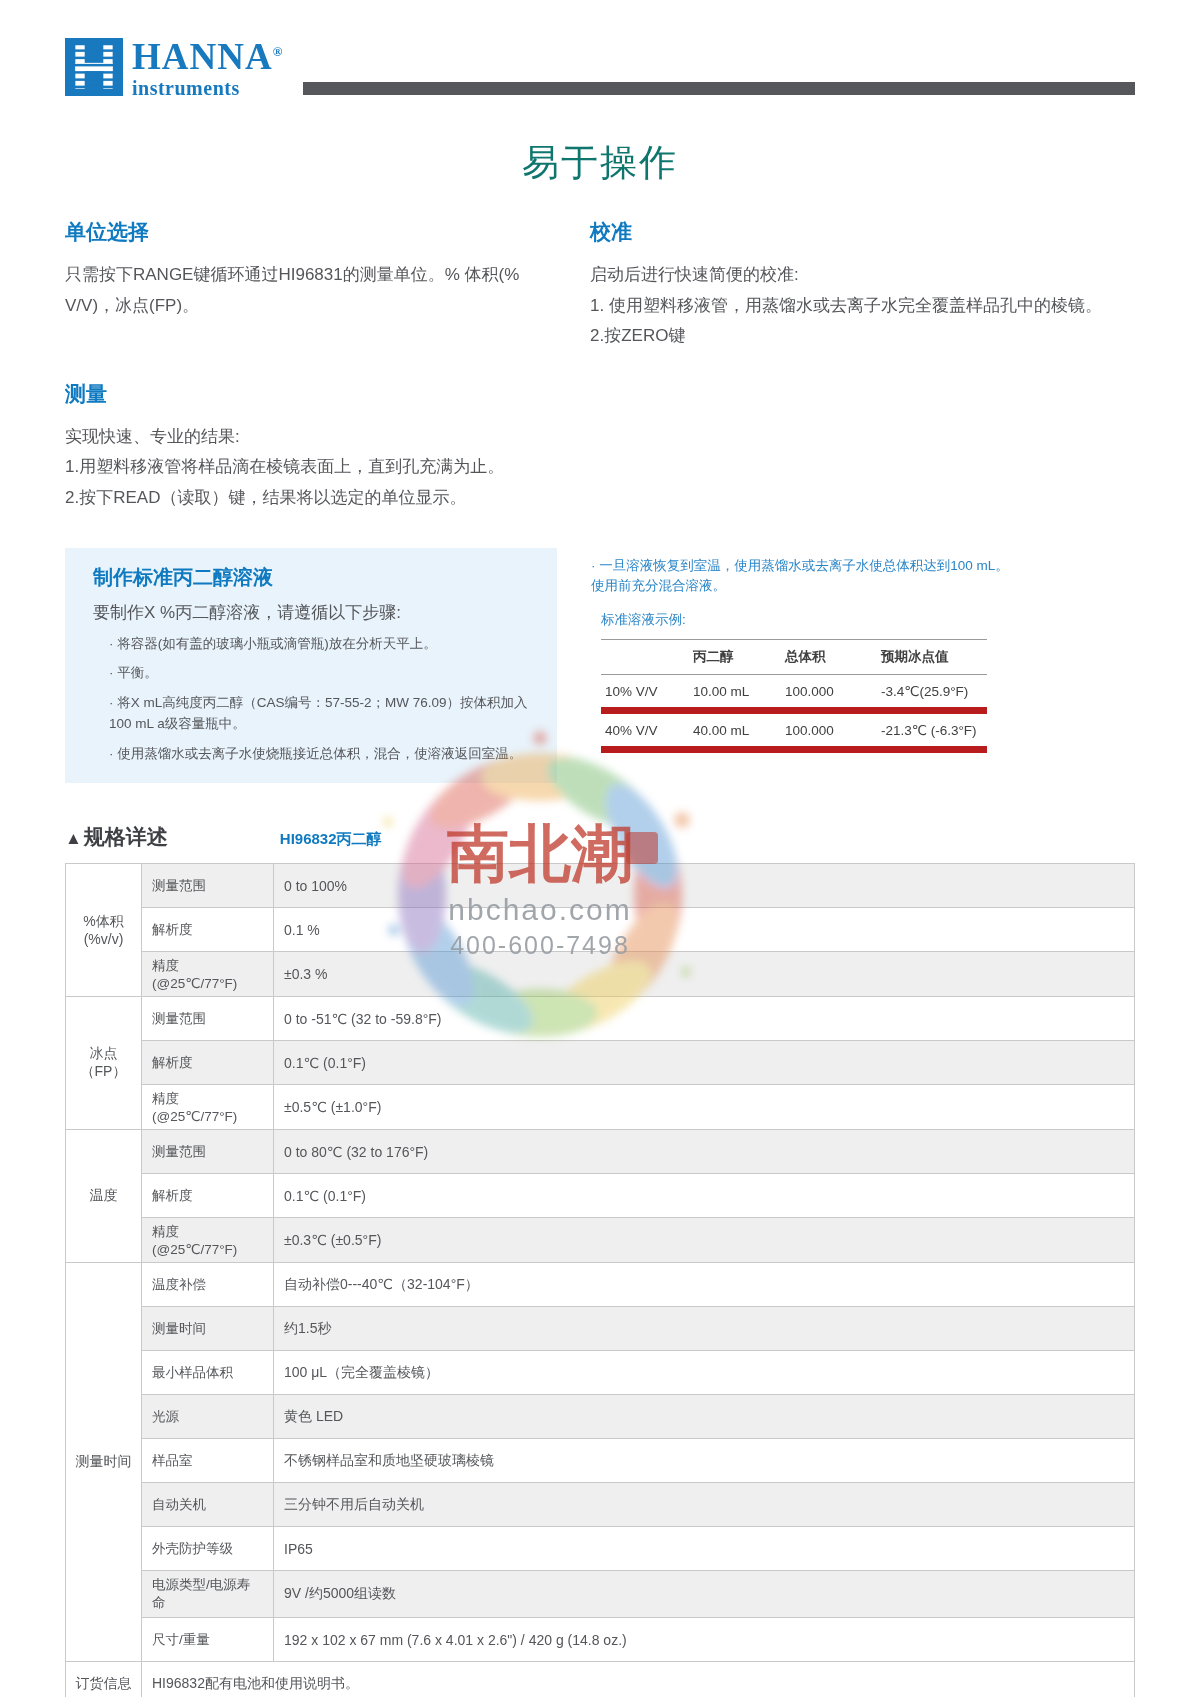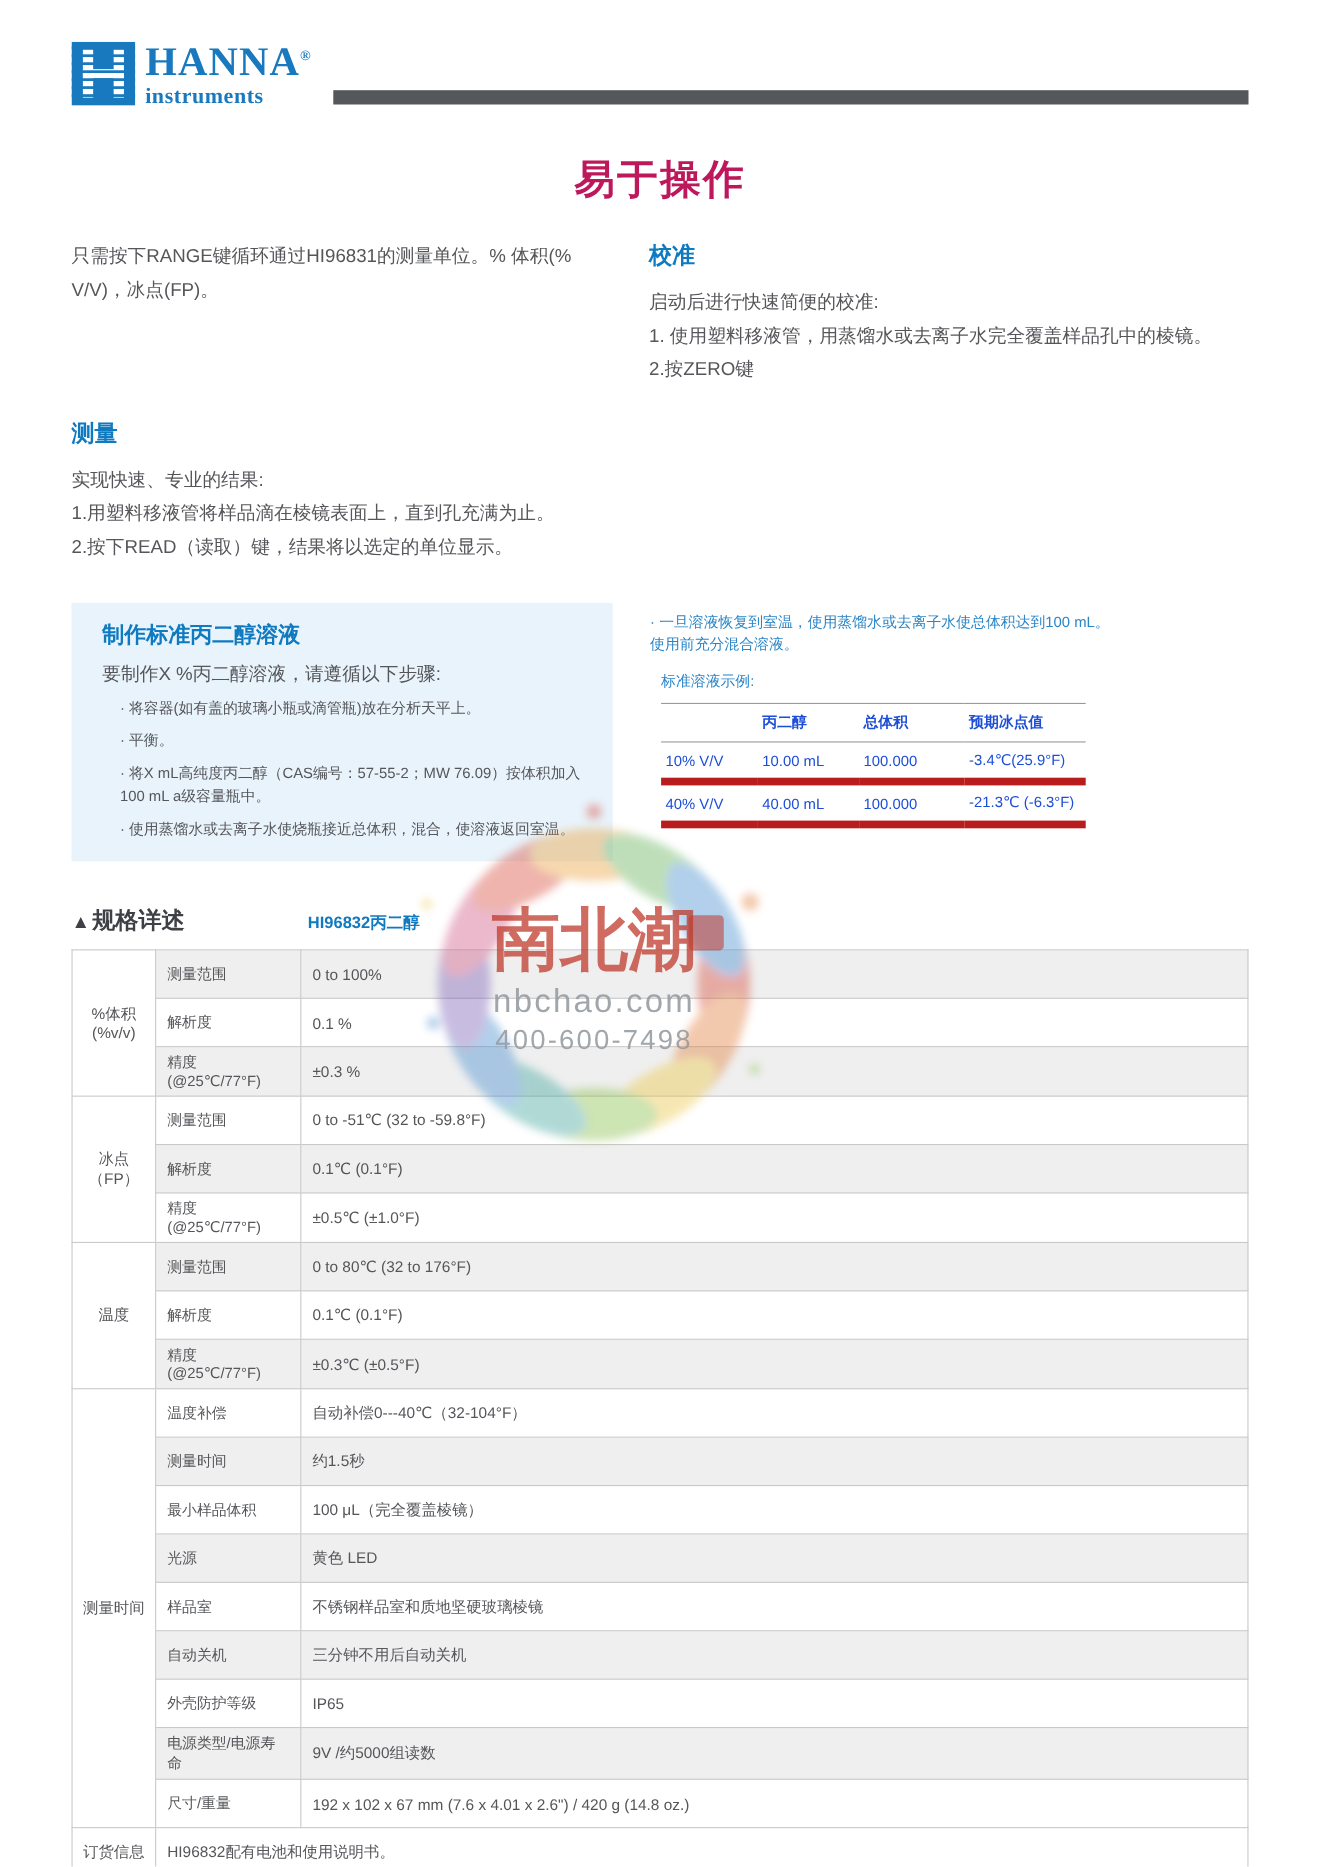--- a/index.html
+++ b/index.html
@@ -15,40 +15,40 @@
   .header { display:flex; align-items:flex-end; padding:38px 65px 0 65px; }
   .logo { display:flex; align-items:flex-start; gap:9px; }
   .logo-mark svg { display:block; }
   .logo-text { line-height:1;font-family:Liberation Serif, serif; }
   .logo-brand { font-size:37px; font-weight:bold; color:#1879bf; letter-spacing:1px; }
   .logo-brand .reg { font-size:13px; vertical-align:super; font-weight:bold; }
   .logo-sub { font-size:20px; font-weight:bold; color:#1879bf; margin-top:3px; letter-spacing:0.5px; }
   .header-bar { flex:1; height:13px; background:#55575b; margin-left:20px; margin-bottom:3px; }
 
   
-  .page-title { text-align:center; color:#be185d; font-size:37px; font-weight:700; margin:40px 0 30px 0; letter-spacing:2px; }
+  .page-title { text-align:center; color:#0f766e; font-size:37px; font-weight:400; margin:40px 0 30px 0; letter-spacing:2px; }
 
   
   .features { display:grid; grid-template-columns:475px 1fr; column-gap:50px; row-gap:28px; padding:0 65px; }
   .feature h2 { color:#0f7ac0; font-size:21px; font-weight:bold; margin-bottom:14px; }
   .feature p { font-size:17px; line-height:1.8; color:#55565a; }
 
   
   .solution { display:flex; margin:34px 65px 0 65px; }
   .solution-left { width:492px; background:#e8f3fb; padding:16px 20px 18px 14px; }
   .solution-left h3 { color:#0f7ac0; font-size:20px; font-weight:bold; margin:0 0 10px 14px; }
   .solution-intro { font-size:17px; color:#55565a; margin:0 0 10px 14px; }
   .solution-bullets { list-style:none;margin-left:26px; }
   .solution-bullets li { font-size:13.5px; line-height:1.55; color:#55565a; margin:9px 0 0 4px; }
   .solution-bullets li::before { content:"· "; }
   .solution-right { flex:1; padding:8px 0 0 34px; }
   .solution-note { color:#2a85c7; font-size:13.5px; line-height:1.55; max-width:430px; }
   .solution-note::before { content:"· "; }
   .example-label { color:#2a85c7; font-size:13.5px; margin:14px 0 10px 10px; }
-  .ex-table { width:386px; margin-left:10px; border-collapse:collapse; font-size:13.5px; color:#1d4ed8; }
+  .ex-table { width:386px; margin-left:10px; border-collapse:collapse; font-size:13.5px; color:#404040; }
   .ex-table th { text-align:left; font-weight:bold; border-top:1px solid #9a9a9a; border-bottom:1px solid #9a9a9a; padding:8px 4px; }
   .ex-table td { padding:8px 4px; border-bottom:7px solid #b91c1c; }
   .ex-table .c0 { width:88px; } .ex-table .c1 { width:92px; } .ex-table .c2 { width:96px; } .ex-table .c3 { width:110px; }
 
   
   .specs-header { display:flex; align-items:baseline; padding:0 65px; margin:40px 0 12px 0; }
   .specs-title { font-size:21px; font-weight:bold; color:#3e4045; }
   .specs-title .tri { font-size:17px; margin-right:2px; }
   .specs-subtitle { font-size:15px; font-weight:bold; color:#0f7ac0; margin-left:112px; }
 
@@ -91,20 +91,21 @@
         <div class="logo-sub">instruments</div>
       </div>
     </div>
     <div class="header-bar"></div>
   </div>
 
   <h1 class="page-title">易于操作</h1>
 
   <div class="features">
     <div class="feature">
+      <h2>单位选择</h2>
       <p>只需按下RANGE键循环通过HI96831的测量单位。% 体积(% V/V)，冰点(FP)。</p>
     </div>
     <div class="feature">
       <h2>校准</h2>
       <p>启动后进行快速简便的校准:</p>
       <p>1. 使用塑料移液管，用蒸馏水或去离子水完全覆盖样品孔中的棱镜。</p>
       <p>2.按ZERO键</p>
     </div>
     <div class="feature">
       <h2>测量</h2>

